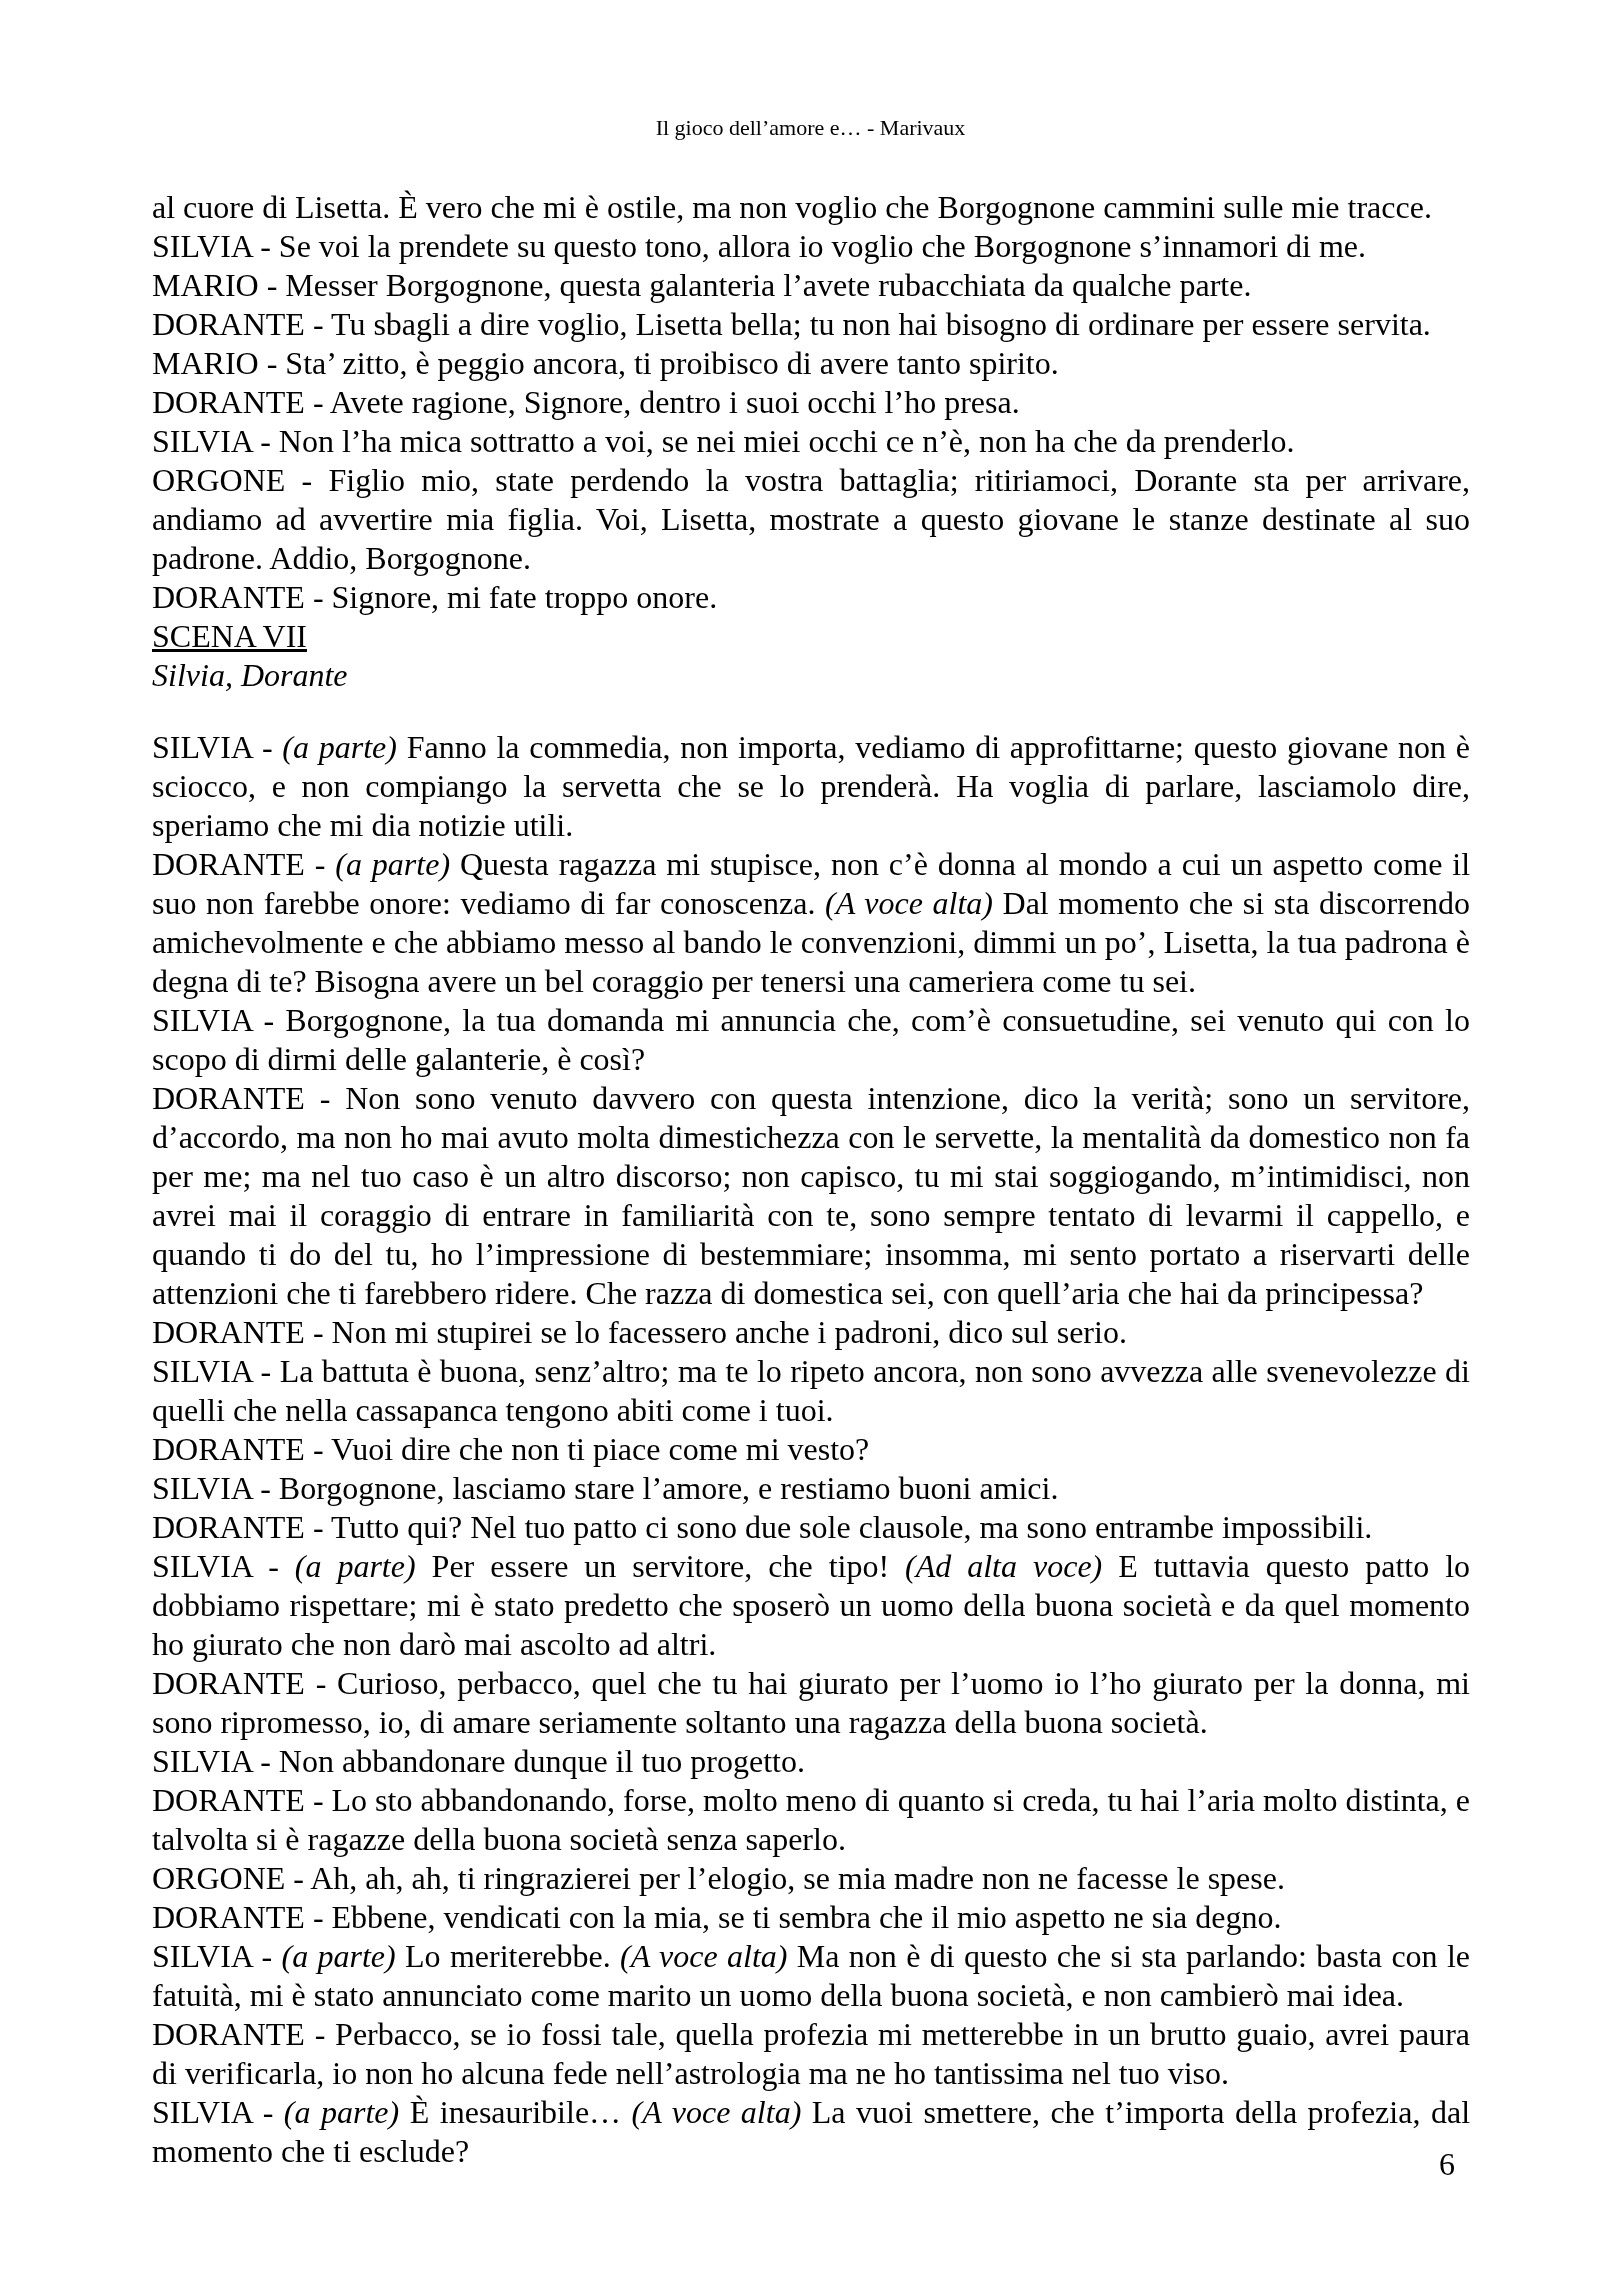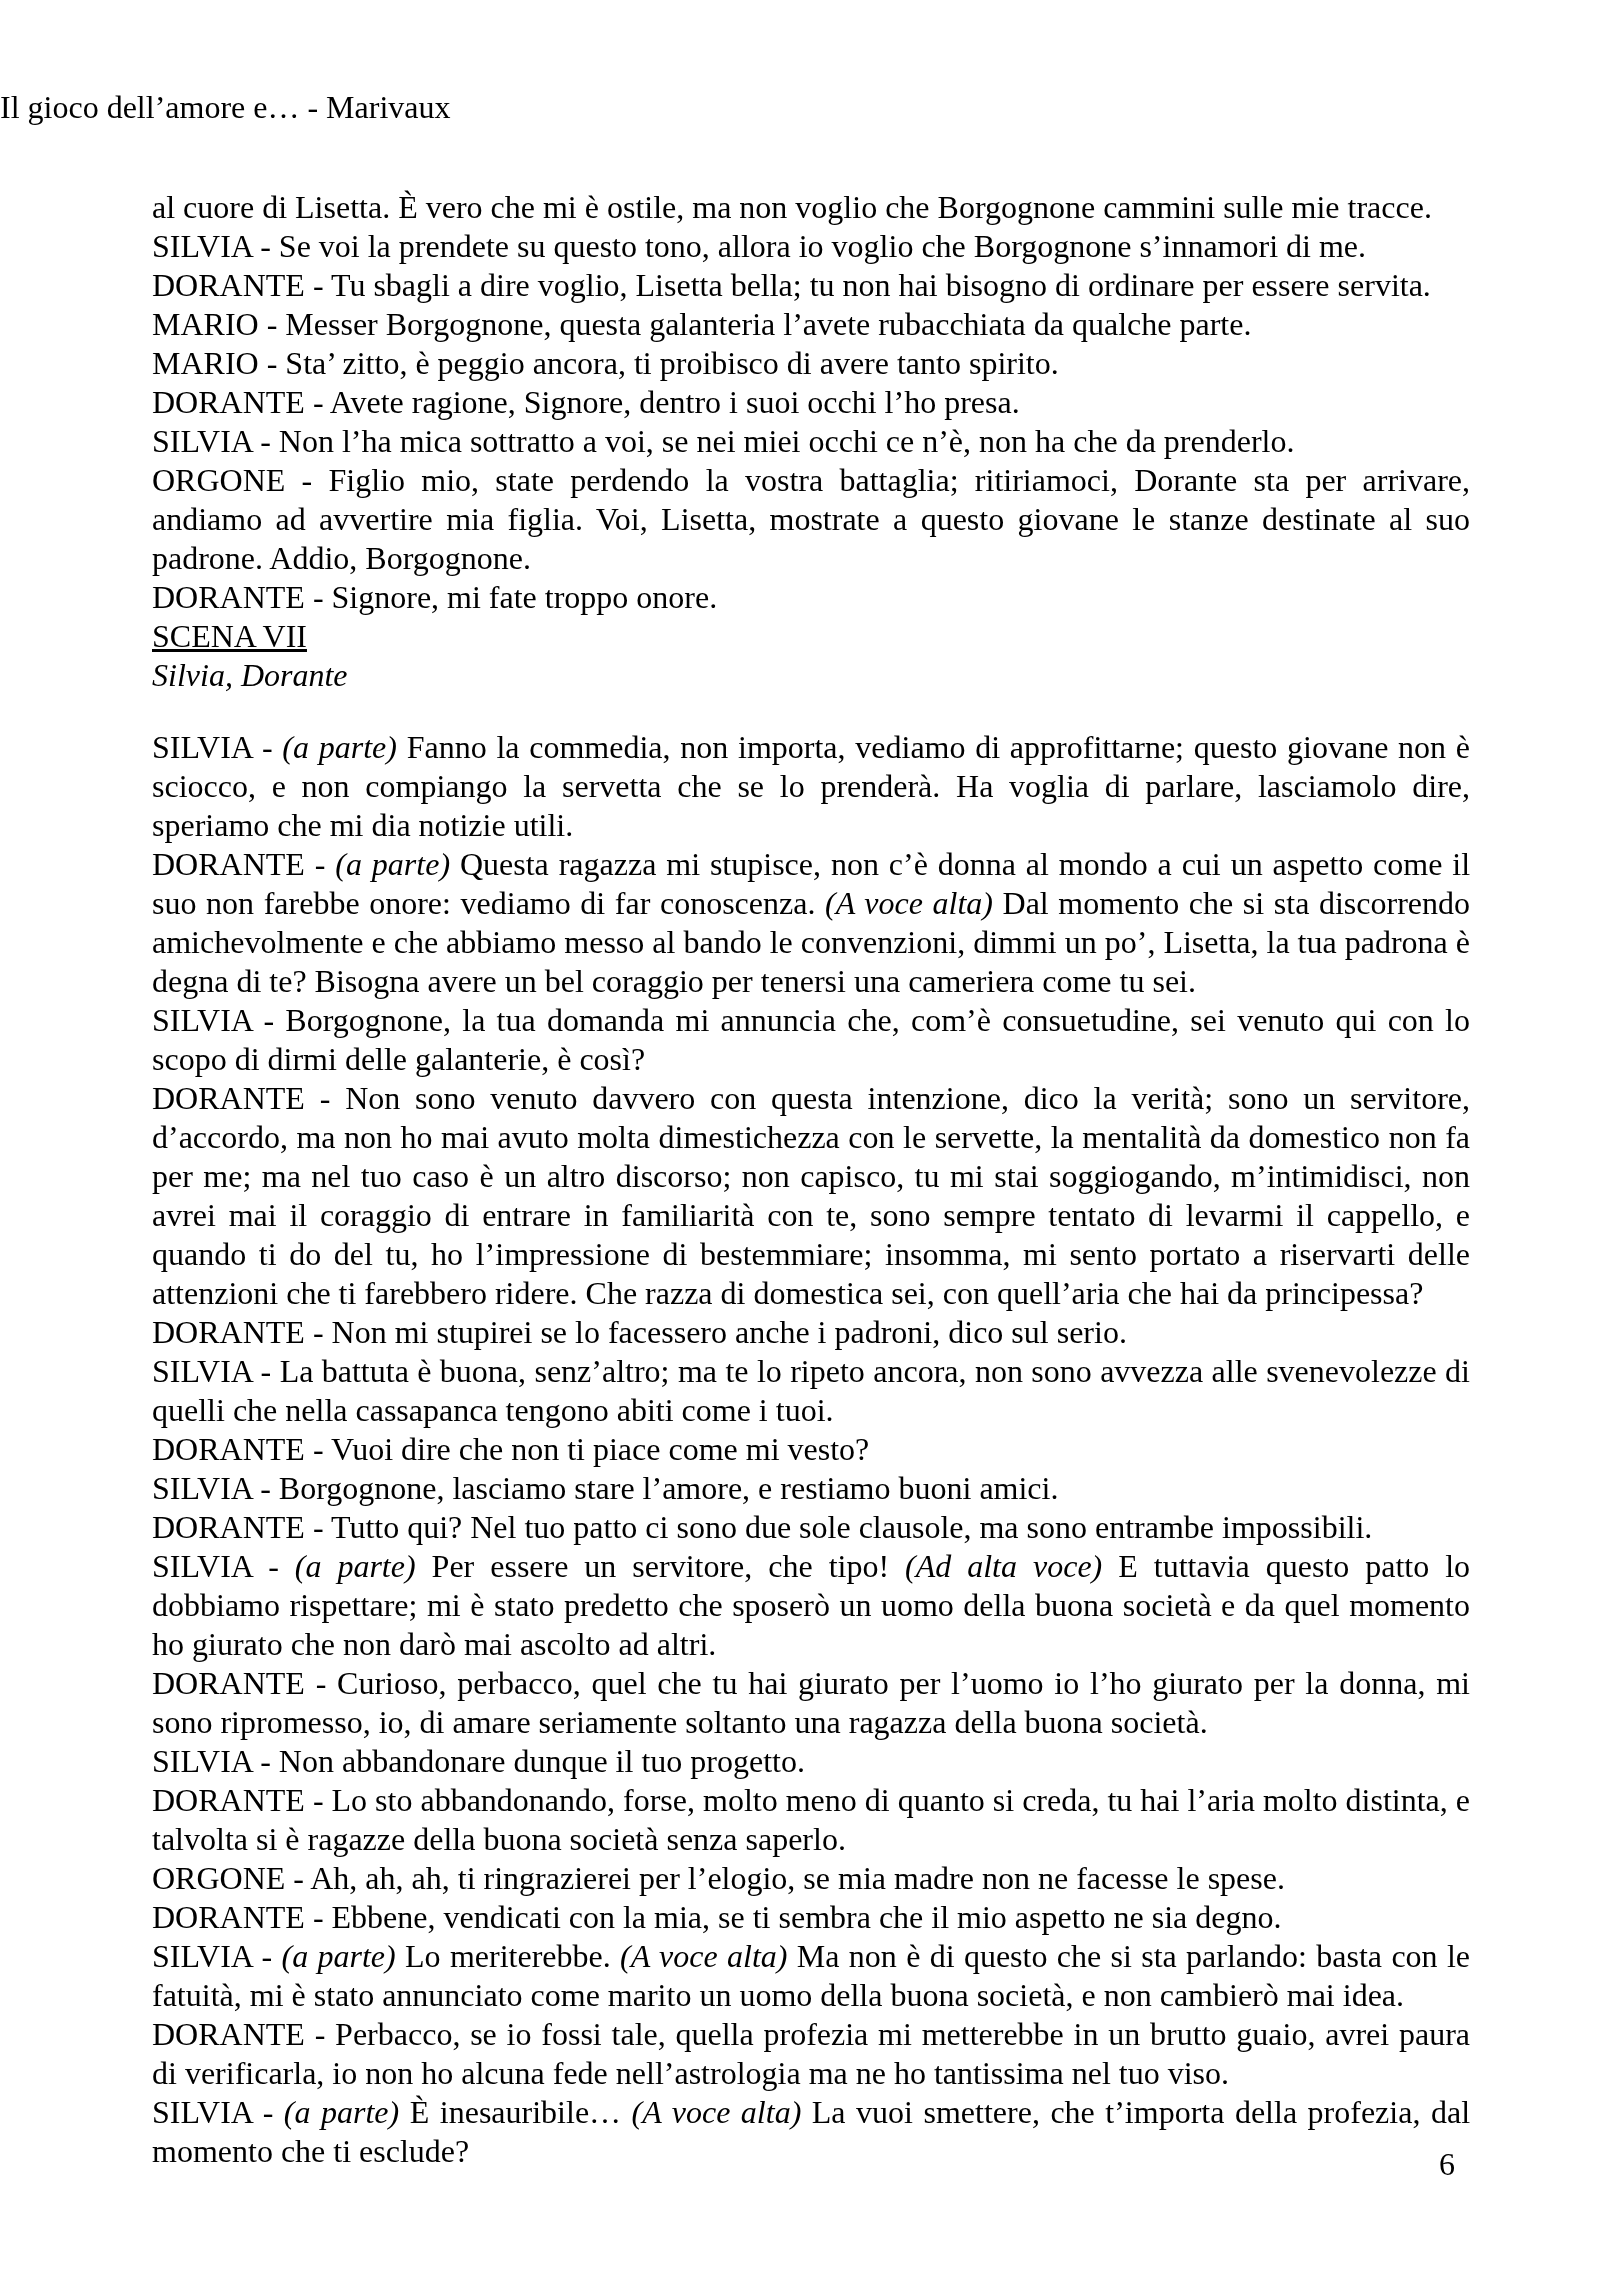--- a/index.html
+++ b/index.html
@@ -11,25 +11,25 @@
     position: relative;
     width: 1621px;
     height: 2293px;
     background: #ffffff;
     font-family: "Liberation Serif", serif;
     color: #000000;
     overflow: hidden;
   }
   .running-header {
     position: absolute;
-    top: 88px;
+    top: 108px;
     left: 0;
     width: 100%;
-    text-align: left;
-    font-size: 32px;
+    text-align: center;
+    font-size: 22px;
     line-height: 39px;
   }
   .content {
     position: absolute;
     top: 188px;
     left: 152px;
     width: 1318px;
     font-size: 32px;
     line-height: 39px;
     text-align: justify;
@@ -65,22 +65,22 @@
 
 <div class="page">
 
   <div class="running-header">Il gioco dell’amore e… - Marivaux</div>
 
   <div class="content">
 
     <div>
         <p class="para"><span>al cuore di Lisetta. È vero che mi è ostile, ma non voglio che Borgognone cammini sulle mie tracce.</span></p>
         <p class="para"><span>SILVIA - Se voi la prendete su questo tono, allora io voglio che Borgognone s’innamori di me.</span></p>
+        <p class="para"><span>MARIO - Messer Borgognone, questa galanteria l’avete rubacchiata da qualche parte.</span></p>
         <p class="para"><span>DORANTE - Tu sbagli a dire voglio, Lisetta bella; tu non hai bisogno di ordinare per essere servita.</span></p>
-        <p class="para"><span>MARIO - Messer Borgognone, questa galanteria l’avete rubacchiata da qualche parte.</span></p>
         <p class="para"><span>MARIO - Sta’ zitto, è peggio ancora, ti proibisco di avere tanto spirito.</span></p>
         <p class="para"><span>DORANTE - Avete ragione, Signore, dentro i suoi occhi l’ho presa.</span></p>
         <p class="para"><span>SILVIA - Non l’ha mica sottratto a voi, se nei miei occhi ce n’è, non ha che da prenderlo.</span></p>
         <p class="para"><span>ORGONE - Figlio mio, state perdendo la vostra battaglia; ritiriamoci, Dorante sta per arrivare, andiamo ad avvertire mia figlia. Voi, Lisetta, mostrate a questo giovane le stanze destinate al suo padrone. Addio, Borgognone.</span></p>
         <p class="para"><span>DORANTE - Signore, mi fate troppo onore.</span></p>
       </div>
 
     <div class="scene-block">
       <p class="para scene-title">SCENA VII</p>
       <p class="para scene-chars">Silvia, Dorante</p>

